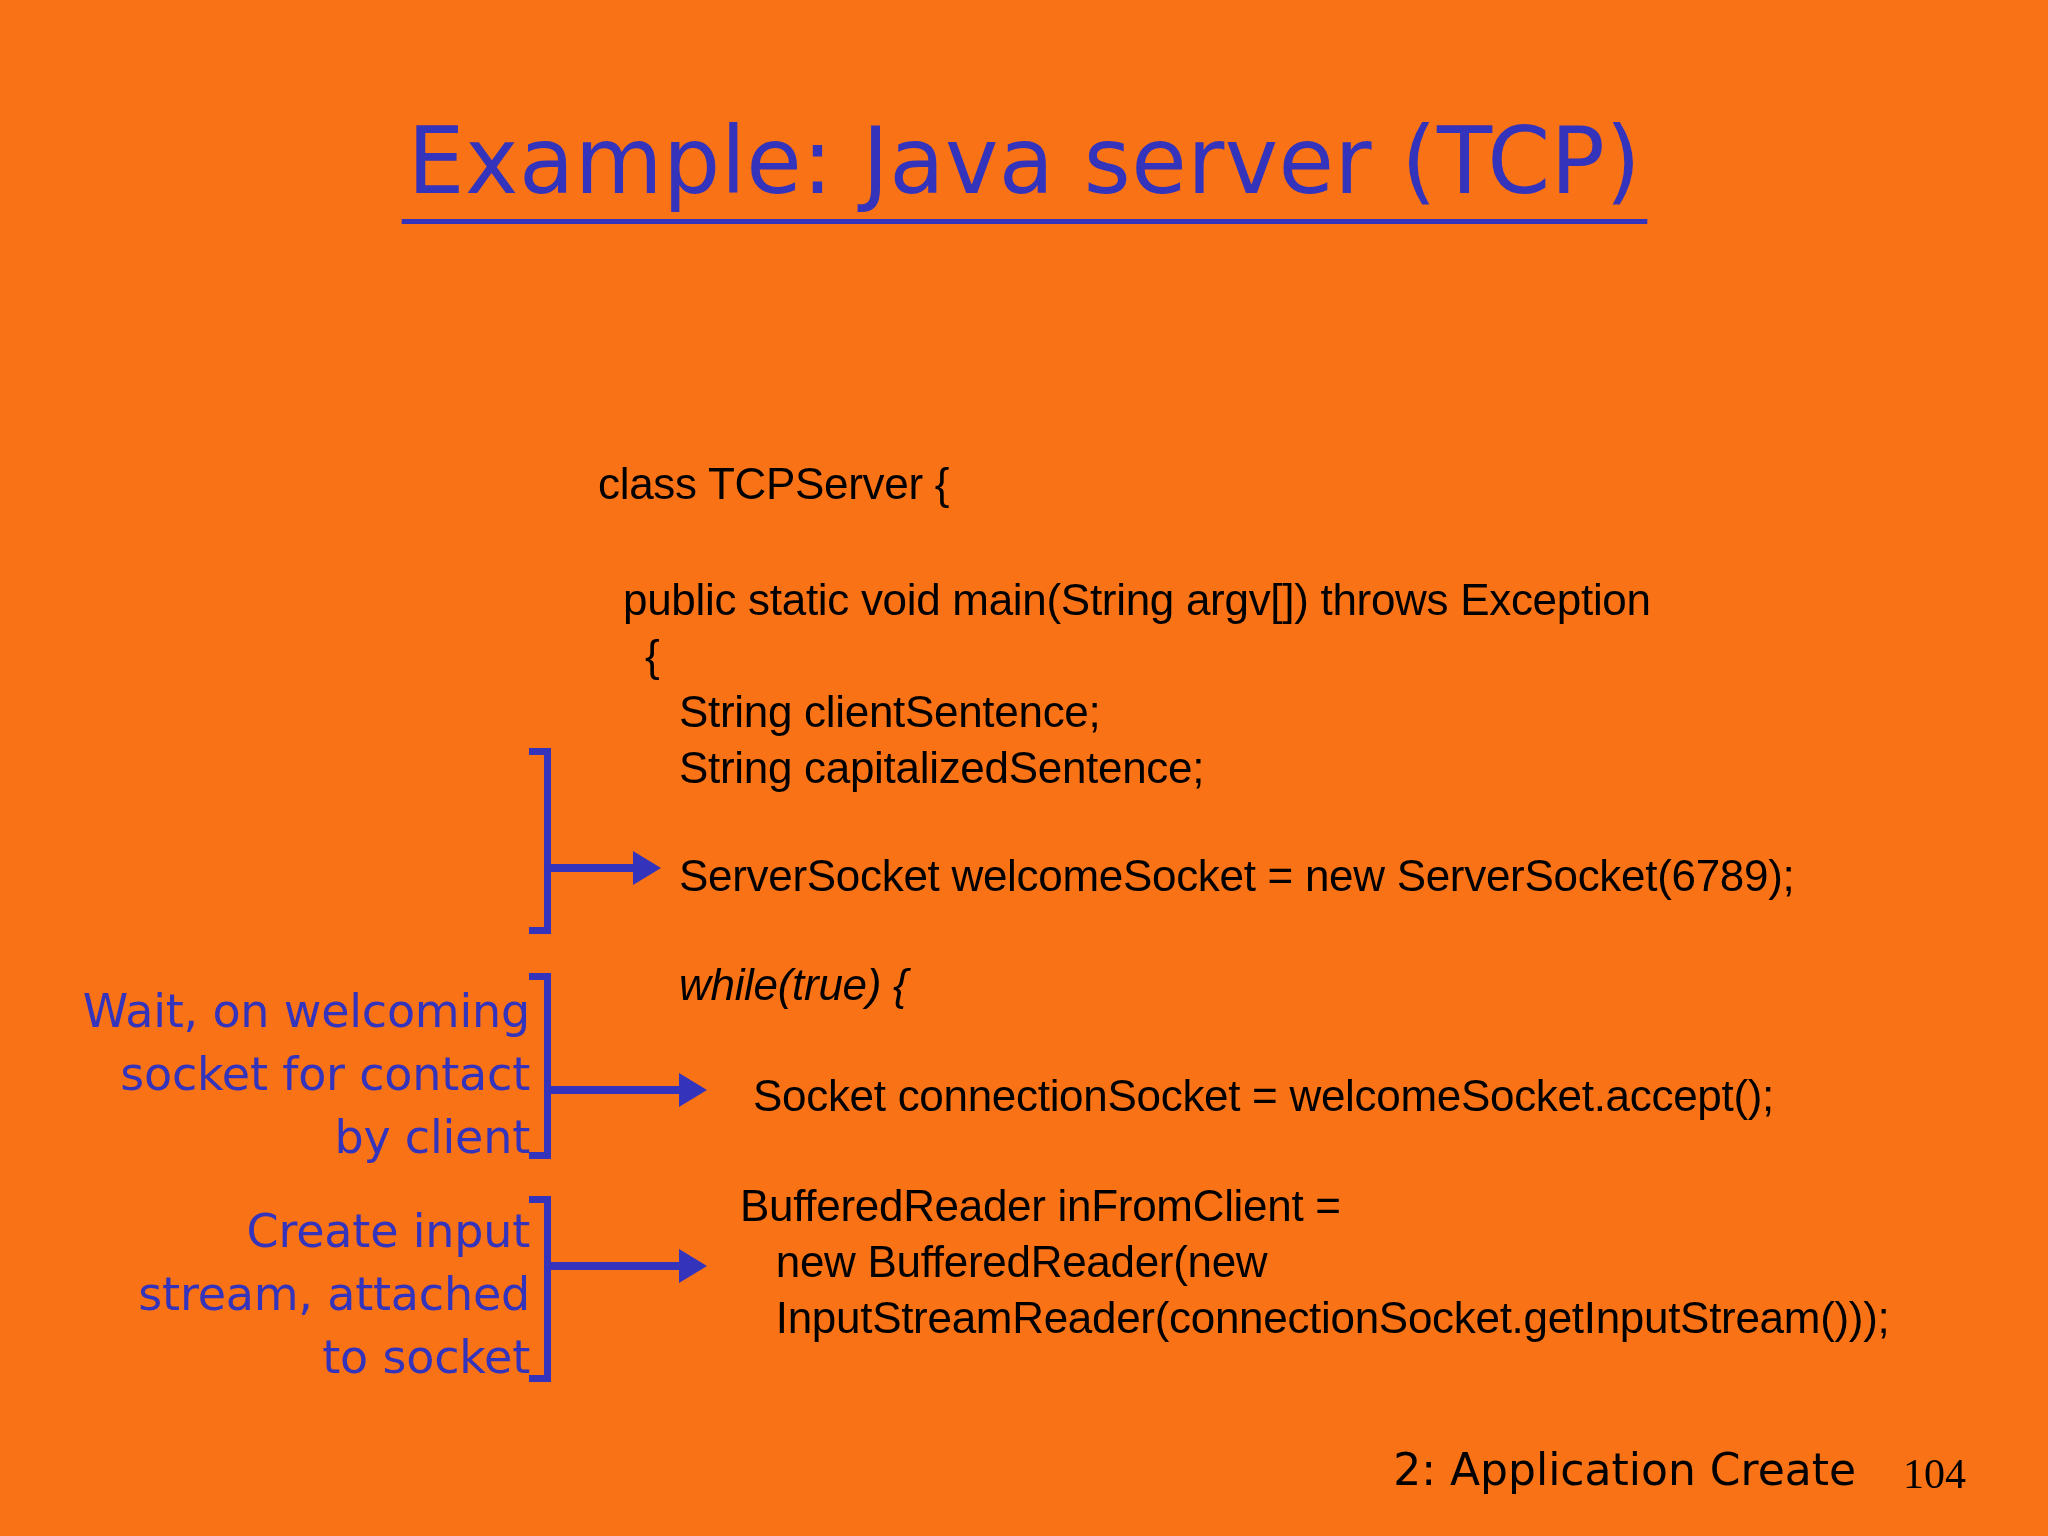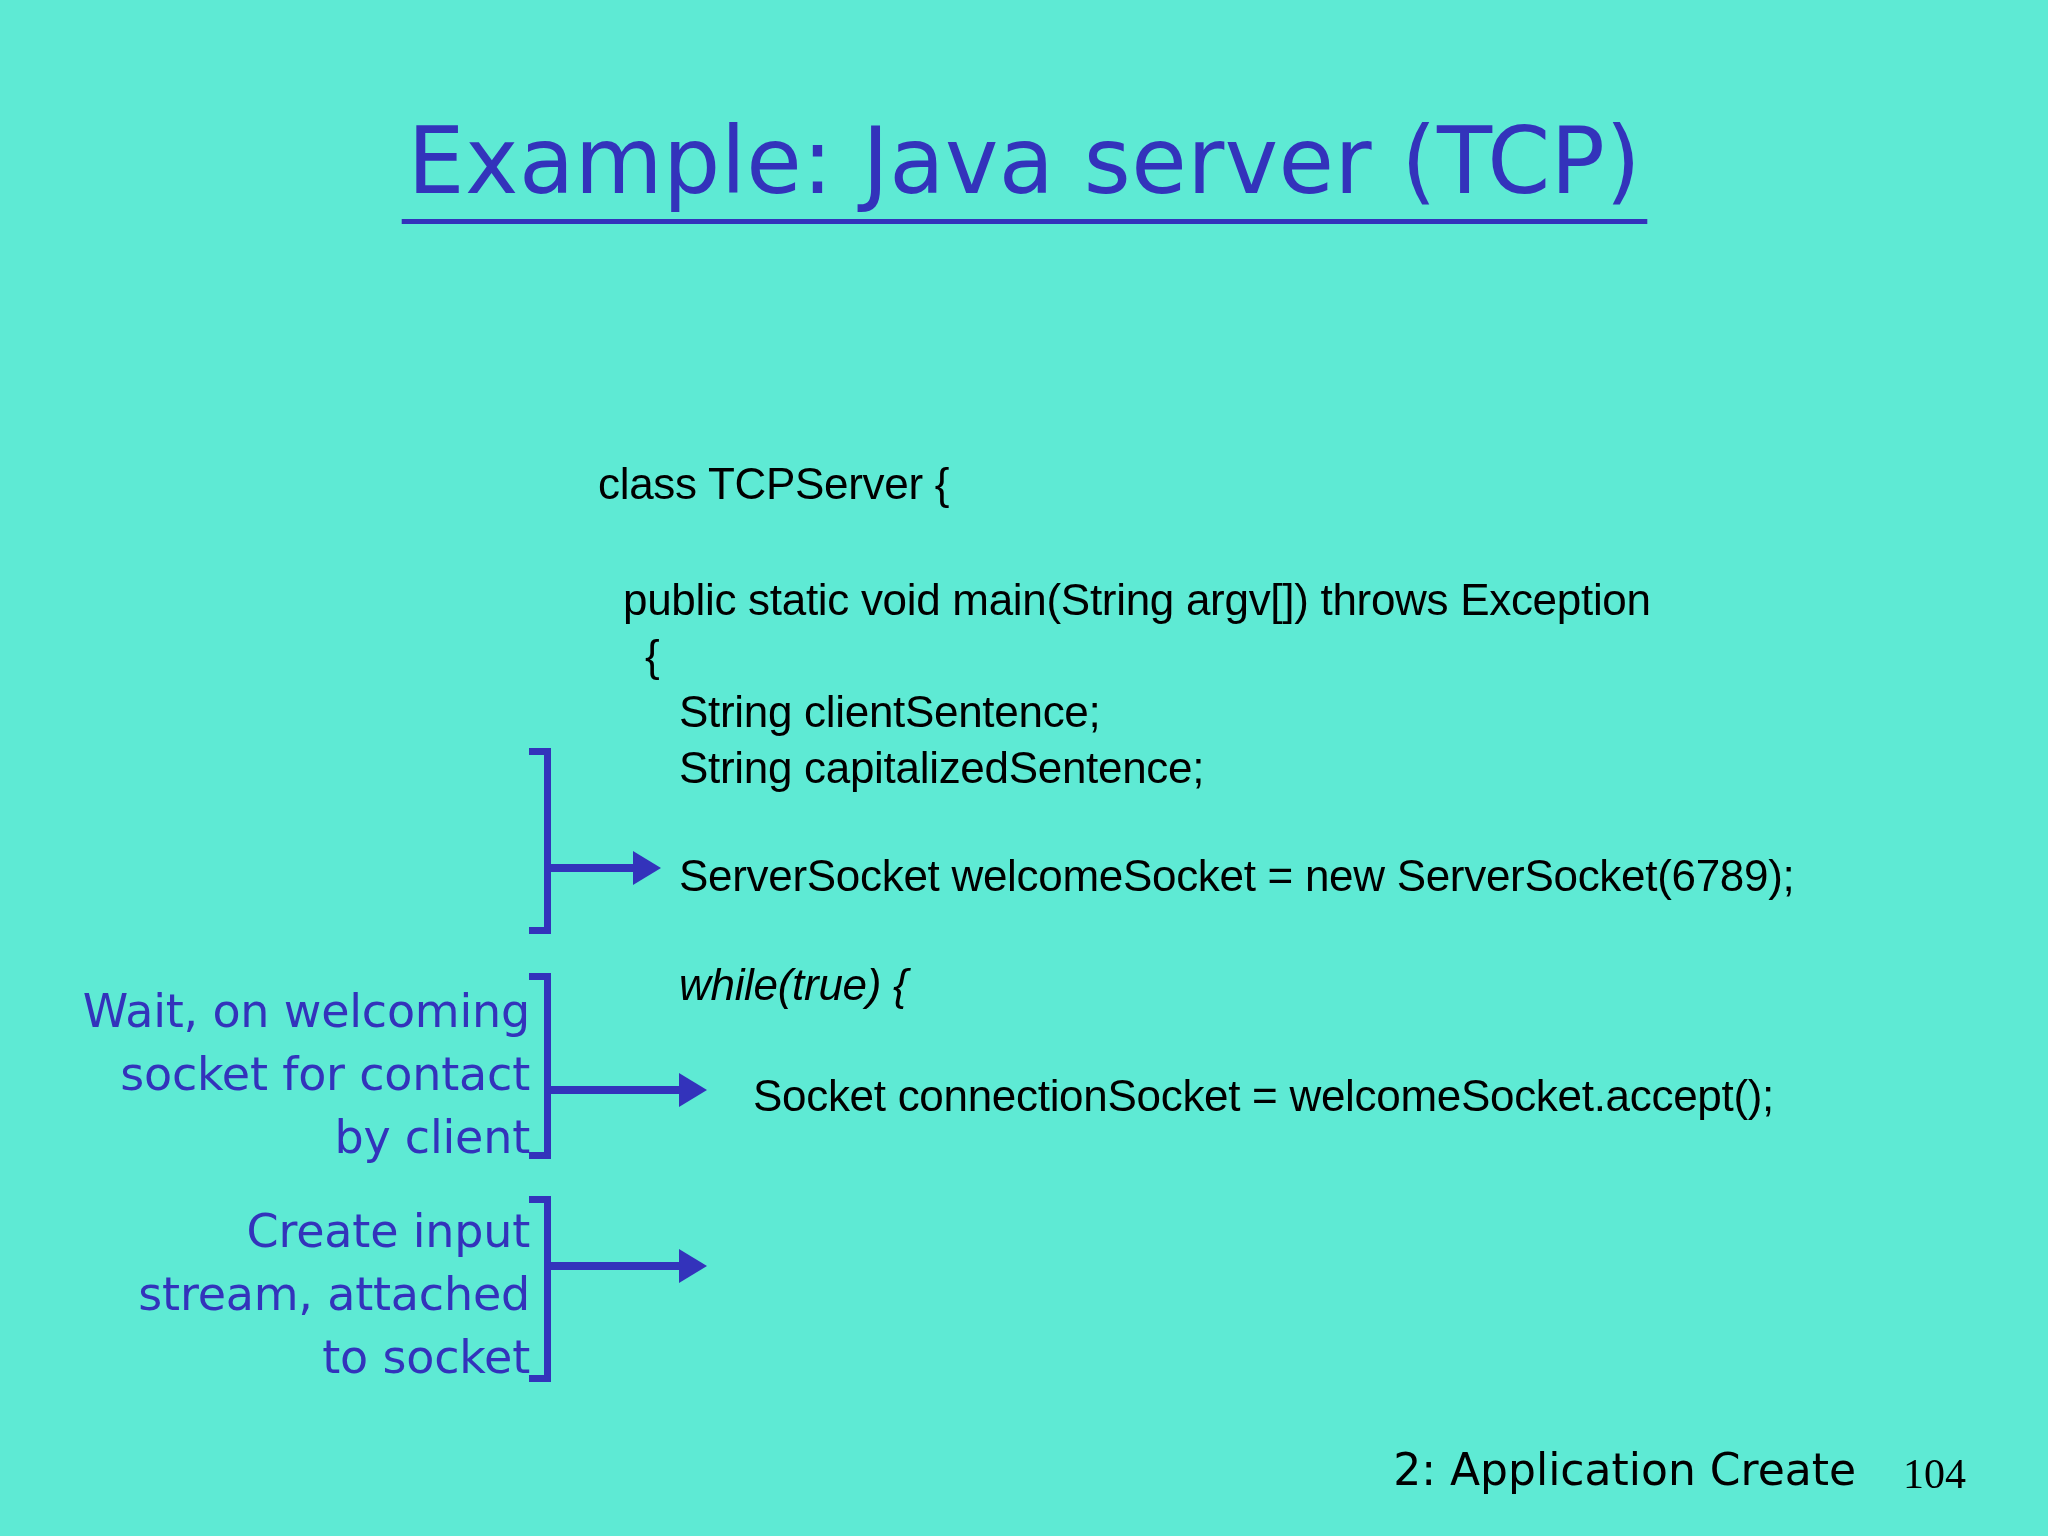--- a/index.html
+++ b/index.html
@@ -4,21 +4,21 @@
 <style>
   html, body {
     margin: 0;
     padding: 0;
     background: #ffffff;
   }
   #slide {
     position: relative;
     width: 2048px;
     height: 1536px;
-    background: #5eead4;
+    background: #f97316;
     overflow: hidden;
     font-family: "Liberation Sans", sans-serif;
   }
 
   
   #title {
     position: absolute;
     left: 0;
     top: 108px;
     width: 2048px;
@@ -135,20 +135,23 @@
   <div id="title"><span class="tx">Example: Java server (TCP)</span></div>
 
   <div class="code" id="code-class">class TCPServer {</div>
   <div class="code" id="code-main">public static void main(String argv[]) throws Exception</div>
   <div class="code" id="code-brace">{</div>
   <div class="code" id="code-strings">String clientSentence;
 String capitalizedSentence;</div>
   <div class="code" id="code-srvsock">ServerSocket welcomeSocket = new ServerSocket(6789);</div>
   <div class="code" id="code-while">while(true) {</div>
   <div class="code" id="code-connsock">Socket connectionSocket = welcomeSocket.accept();</div>
+  <div class="code" id="code-reader">BufferedReader inFromClient =
+   new BufferedReader(new
+   InputStreamReader(connectionSocket.getInputStream()));</div>
 
   <div class="bracket" id="bracket-1"></div>
   <div class="arrow-line" id="arrow1-line"></div>
   <div class="arrow-head" id="arrow1-head"></div>
 
   <div class="anno" id="anno-2">Wait, on welcoming
 socket for contact
 by client</div>
   <div class="bracket" id="bracket-2"></div>
   <div class="arrow-line" id="arrow2-line"></div>

